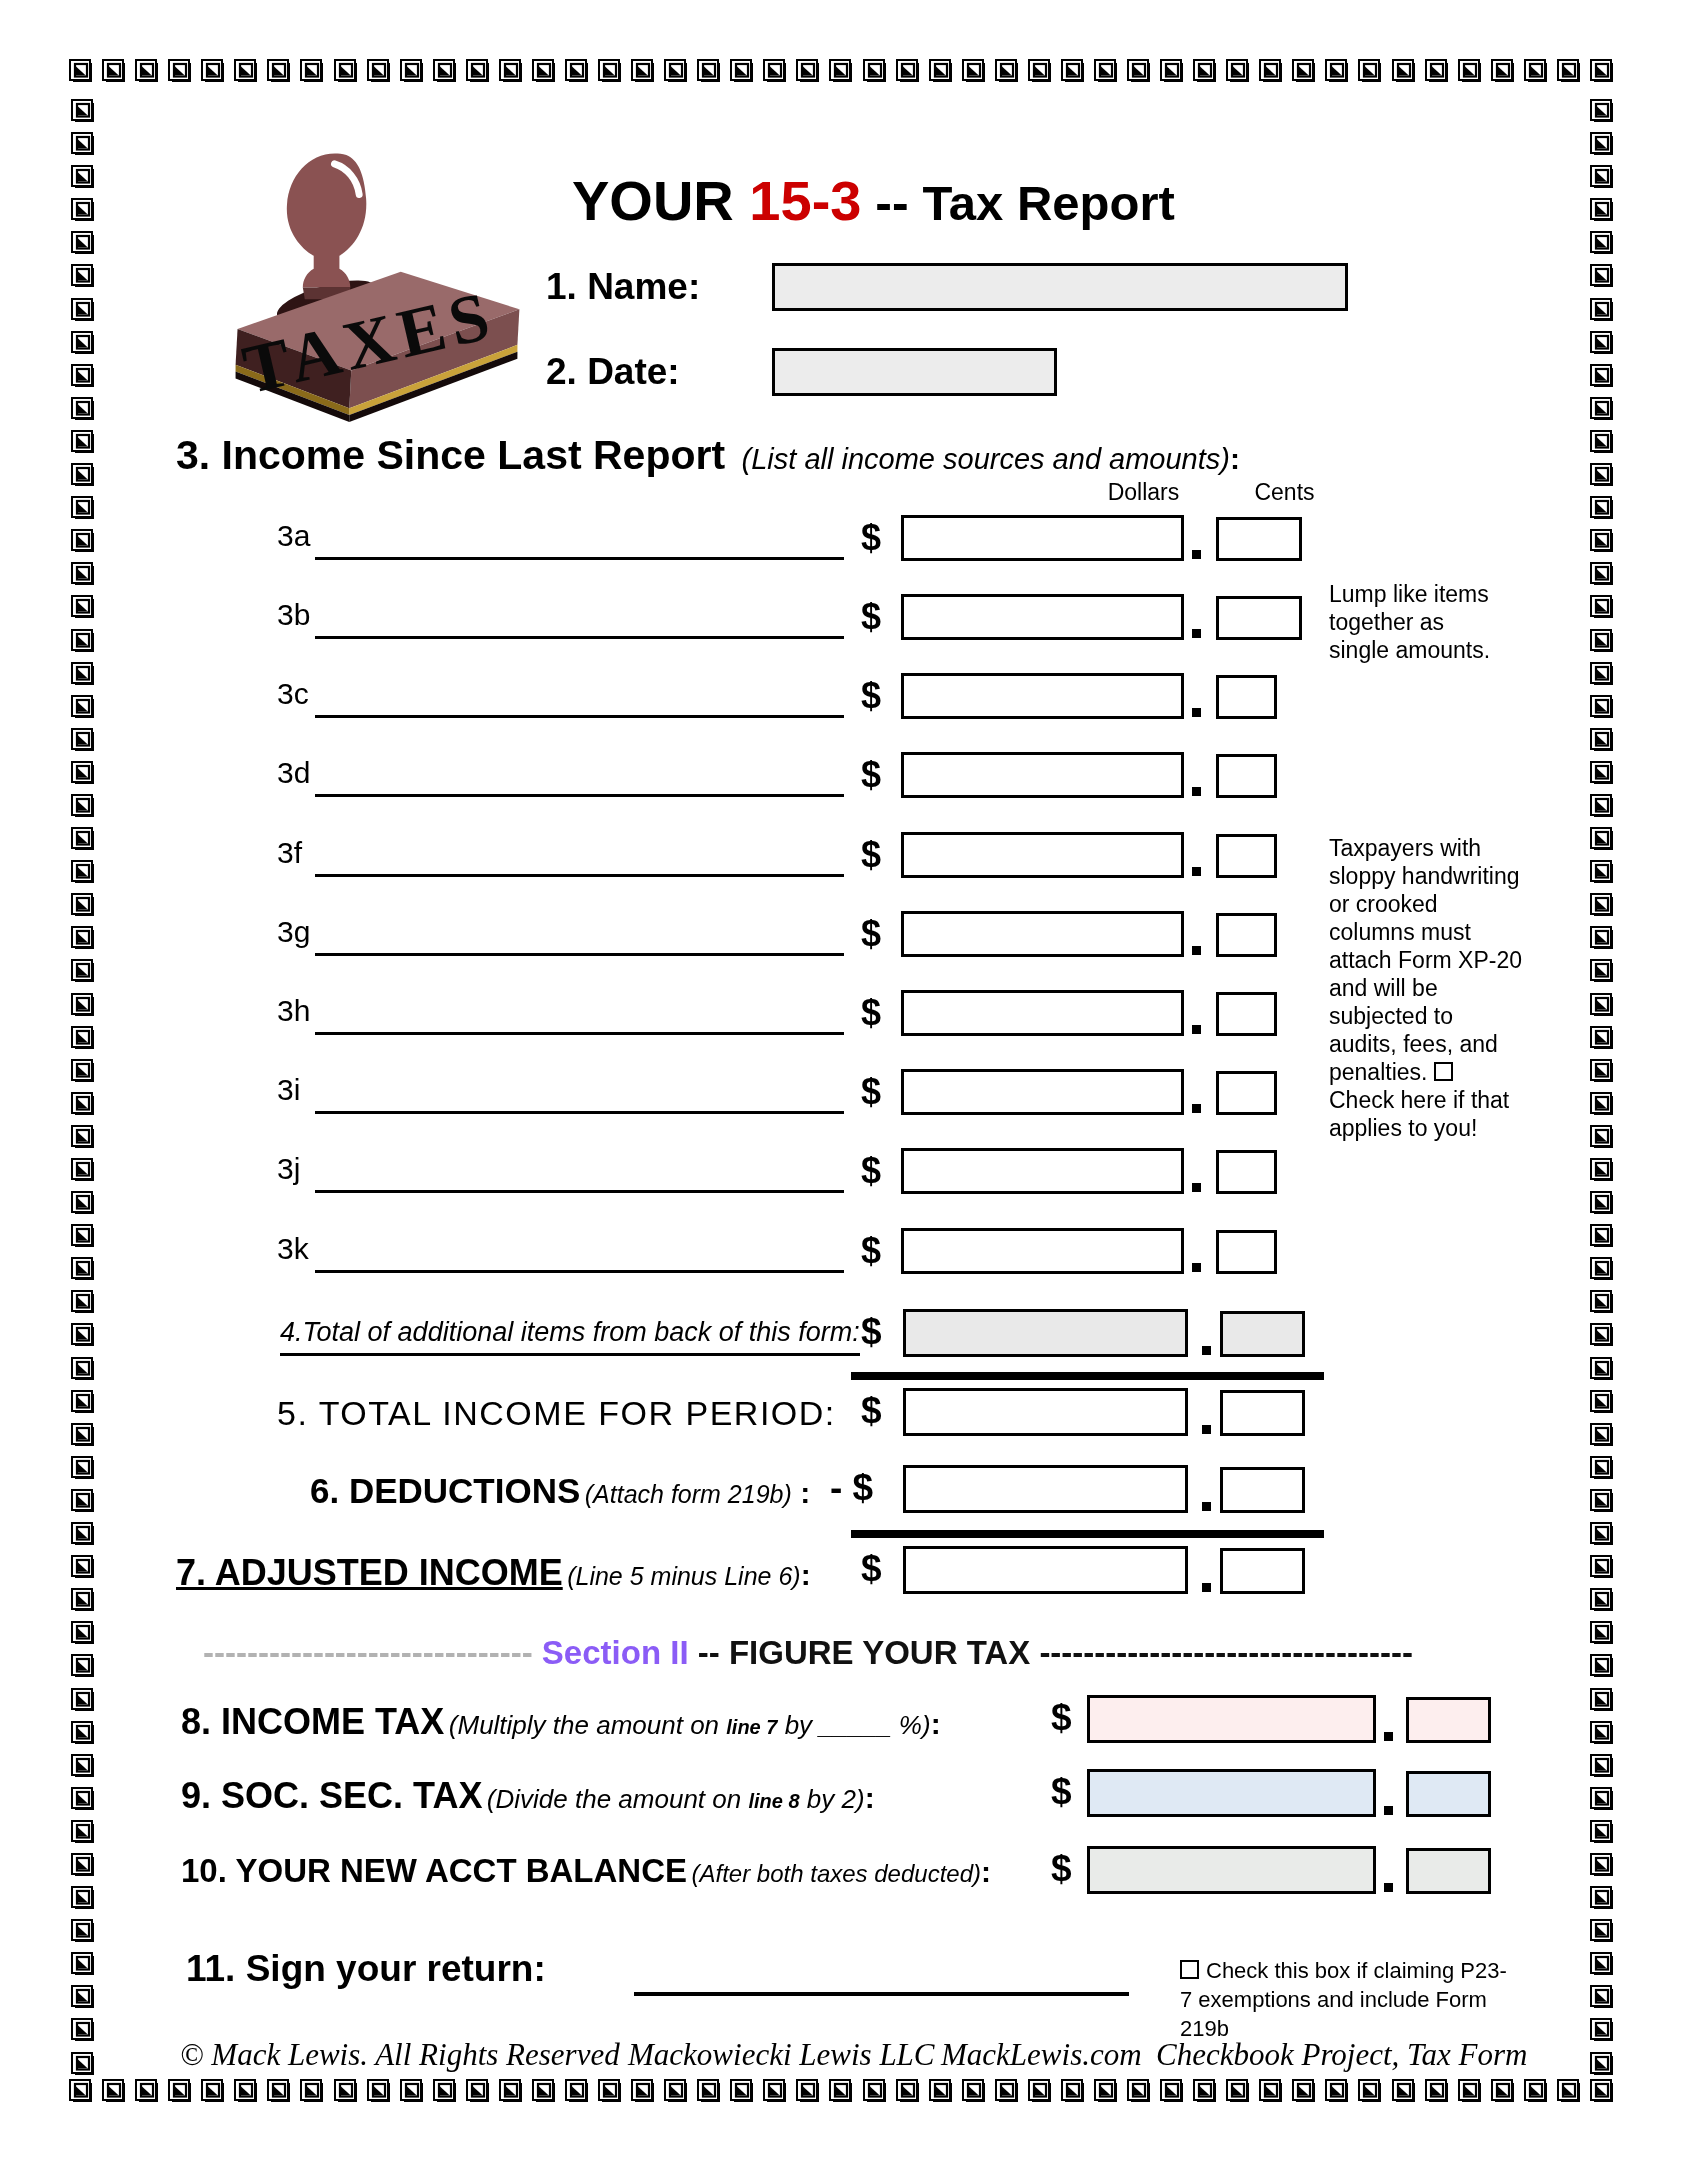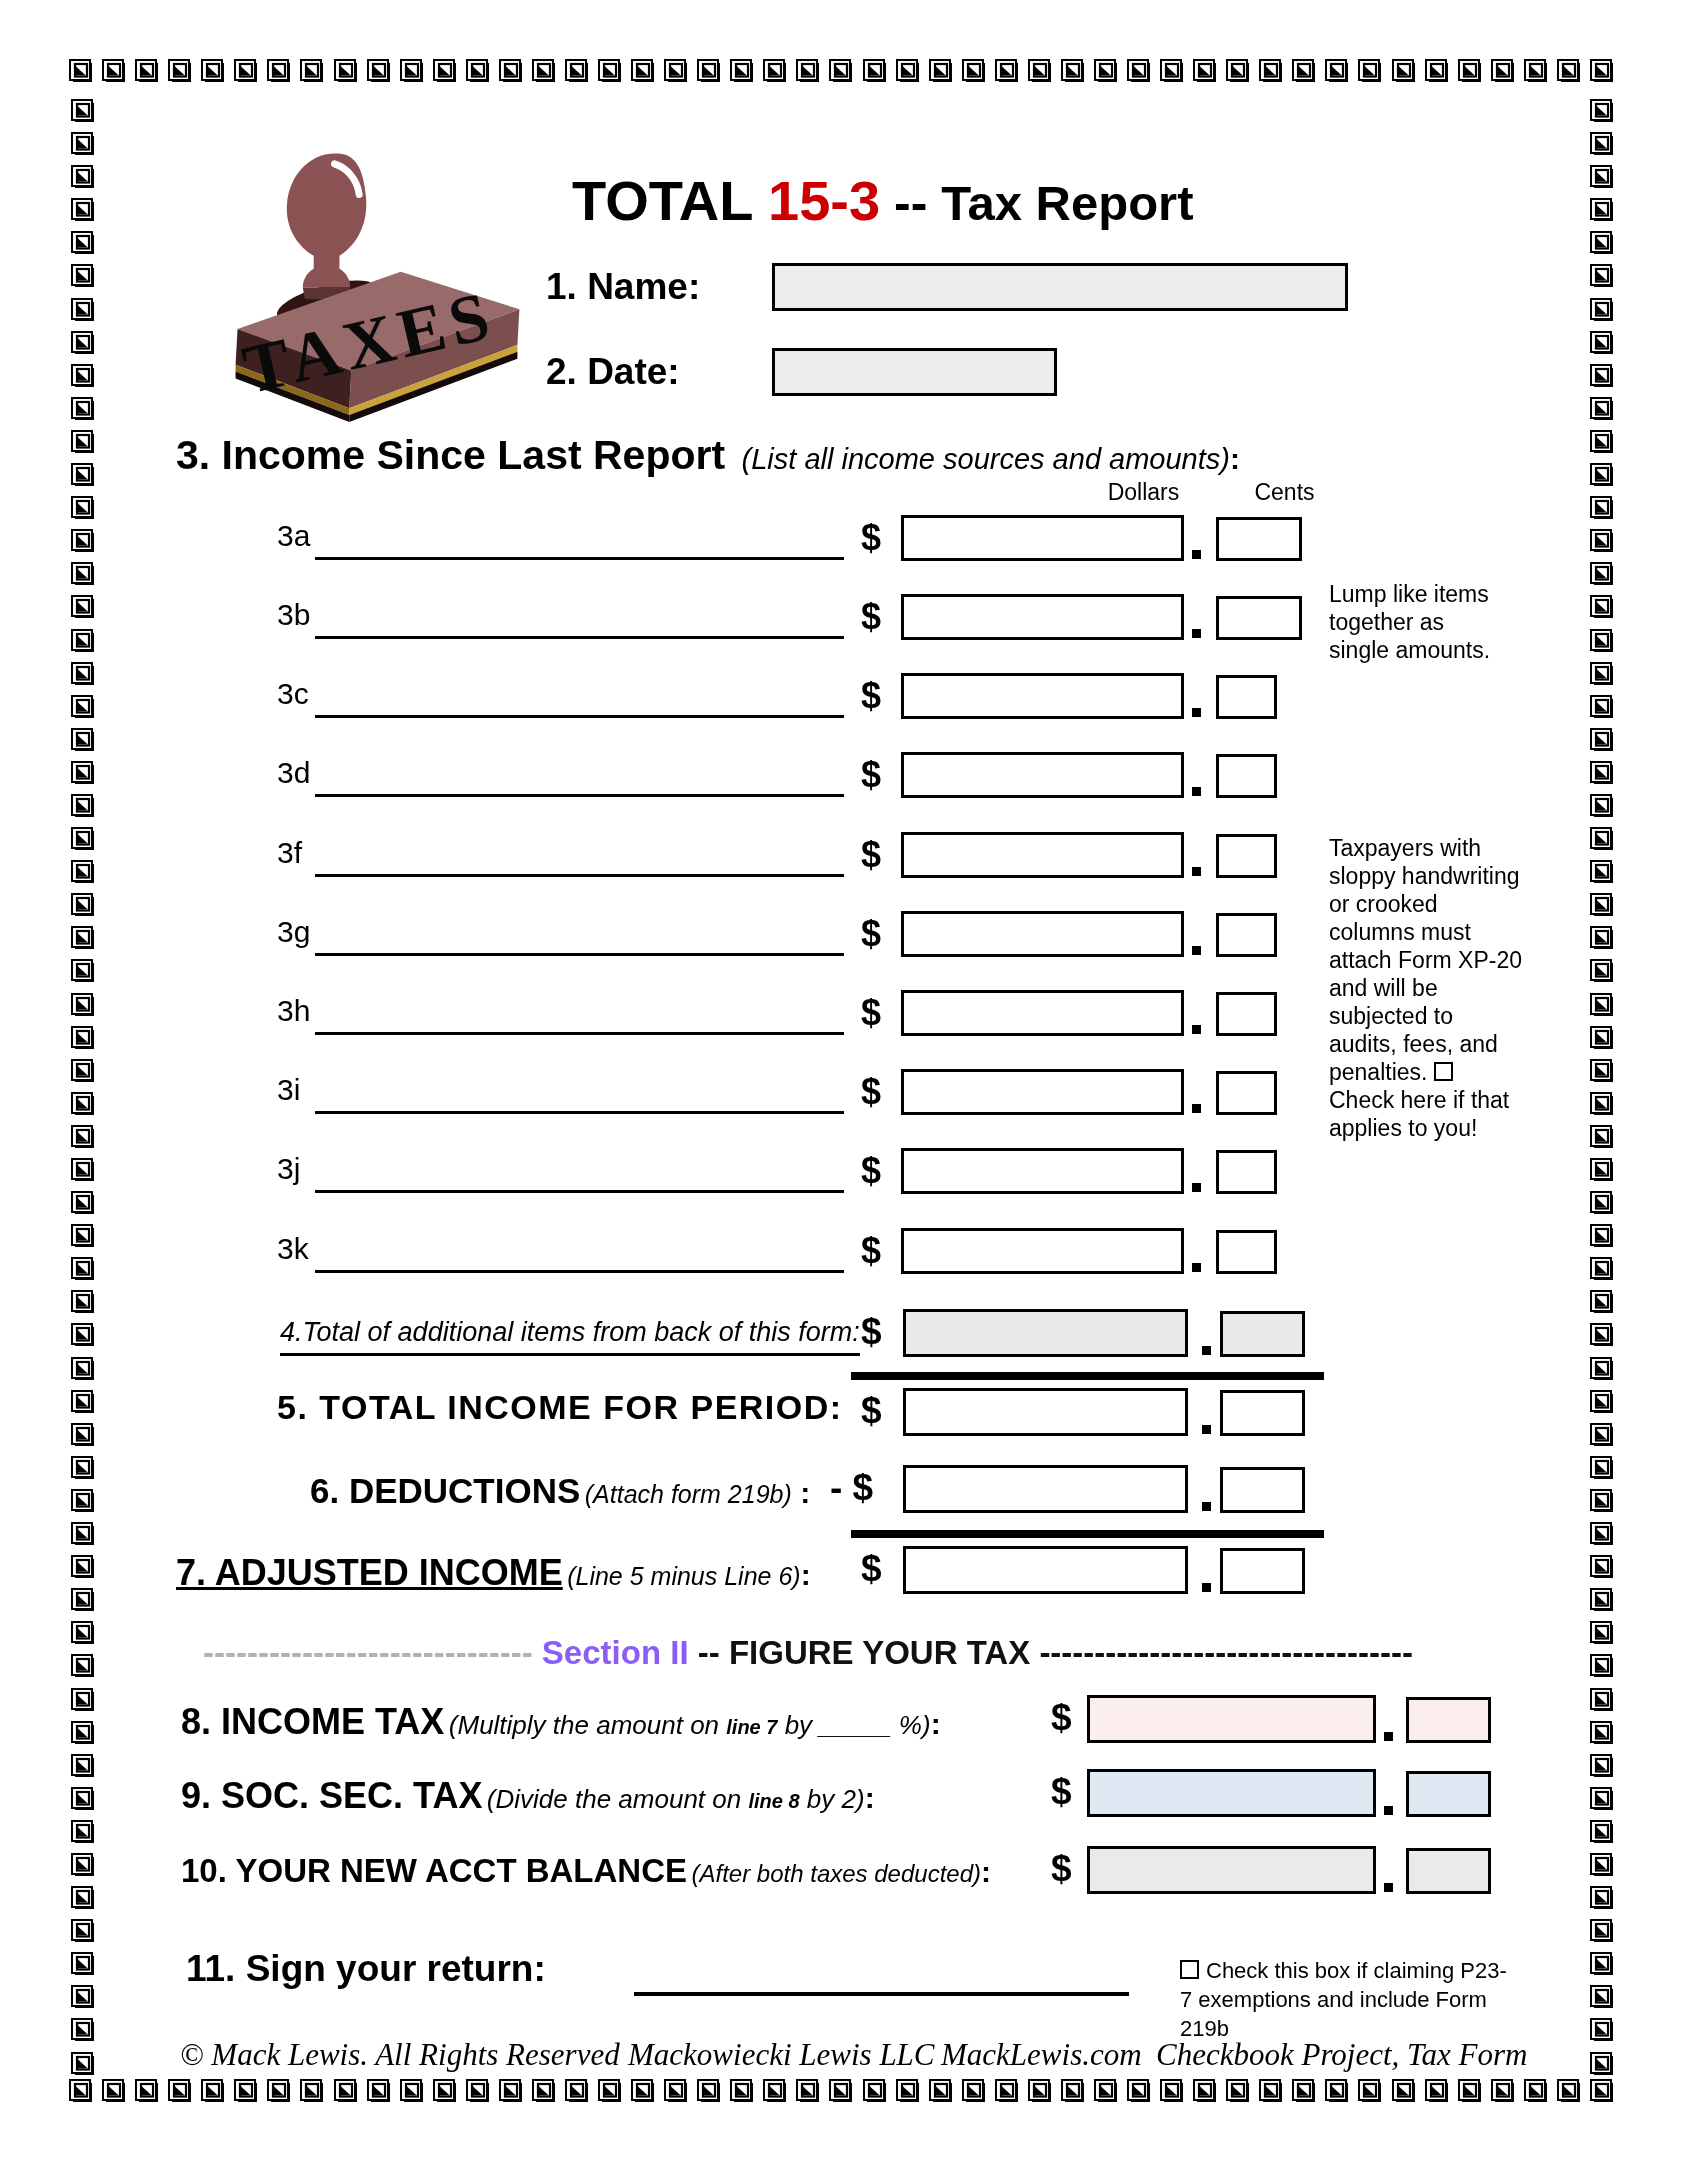--- a/index.html
+++ b/index.html
@@ -1576,21 +1576,21 @@
     <polygon points="40,190 155,232 153,270 38,226" fill="#3f2020"></polygon>
     <polygon points="153,270 323,206 323,213 153,277" fill="#c9a23a"></polygon>
     <polygon points="38,226 153,270 153,277 38,233" fill="#8a6a1a"></polygon>
     <polygon points="153,277 323,213 323,220 153,284" fill="#140a0a"></polygon>
     <polygon points="38,233 153,277 153,284 38,240" fill="#140a0a"></polygon>
   </svg>
   <div style="position:absolute;left:236px;top:333px;transform:rotate(-13deg);transform-origin:left top;
               font-family:'Liberation Serif',serif;font-weight:bold;font-size:69px;letter-spacing:6px;color:#0a0a0a;">TAXES</div>
 
   <div style="position:absolute;left:572px;top:170px;white-space:nowrap;line-height:61px;">
-    <span style="font-size:56px;font-weight:bold;">TOTAL </span><span style="font-size:56px;font-weight:bold;color:#cc0000;">15-3</span><span style="font-size:50px;font-weight:bold;"> -- </span><span style="font-size:49px;font-weight:bold;">Tax Report</span>
+    <span style="font-size:56px;font-weight:bold;">YOUR </span><span style="font-size:56px;font-weight:bold;color:#cc0000;">15-3</span><span style="font-size:50px;font-weight:bold;"> -- </span><span style="font-size:49px;font-weight:bold;">Tax Report</span>
   </div>
 
   <div style="position:absolute;left:546px;top:263px;font-size:37px;font-weight:bold;line-height:48px;">1. Name:</div>
   <div class="bx" style="left:772px;top:263px;width:576px;height:48px;background:#ececec;"></div>
 
   <div style="position:absolute;left:546px;top:348px;font-size:37px;font-weight:bold;line-height:48px;">2. Date:</div>
   <div class="bx" style="left:772px;top:348px;width:285px;height:48px;background:#ececec;"></div>
 
   <div style="position:absolute;left:176px;top:432px;white-space:nowrap;">
     <span style="font-size:41px;font-weight:bold;">3. Income Since Last Report</span>
@@ -1693,21 +1693,21 @@
                  border-bottom:3px solid #000;padding-bottom:5px;white-space:nowrap;"><span>4.</span><span>Total of additional items from back of this form:</span></span>
     <span class="ds">$</span>
     <div class="bx bxd"></div>
     <div class="dt dtp"></div>
     <div class="bx bxc"></div>
   </div>
 
   <div class="sumline" style="top:1372px"></div>
 
   <div class="trow" style="top:1388px">
-    <span style="position:absolute;left:277px;top:0;font-size:34px;font-weight:bold;letter-spacing:1.5px;white-space:nowrap;">5. TOTAL INCOME FOR PERIOD:</span>
+    <span style="position:absolute;left:277px;top:6px;font-size:34px;font-weight:normal;letter-spacing:1.5px;white-space:nowrap;">5. TOTAL INCOME FOR PERIOD:</span>
     <span class="ds">$</span>
     <div class="bx bxd"></div>
     <div class="dt dtp"></div>
     <div class="bx bxc"></div>
   </div>
 
   <div class="trow" style="top:1465px">
     <span style="position:absolute;left:310px;top:6px;white-space:nowrap;">
       <span style="font-size:35px;font-weight:bold;">6. DEDUCTIONS</span>
       <span class="hint" style="font-size:25px;">(Attach form 219b)</span><span class="colon"> :</span>

